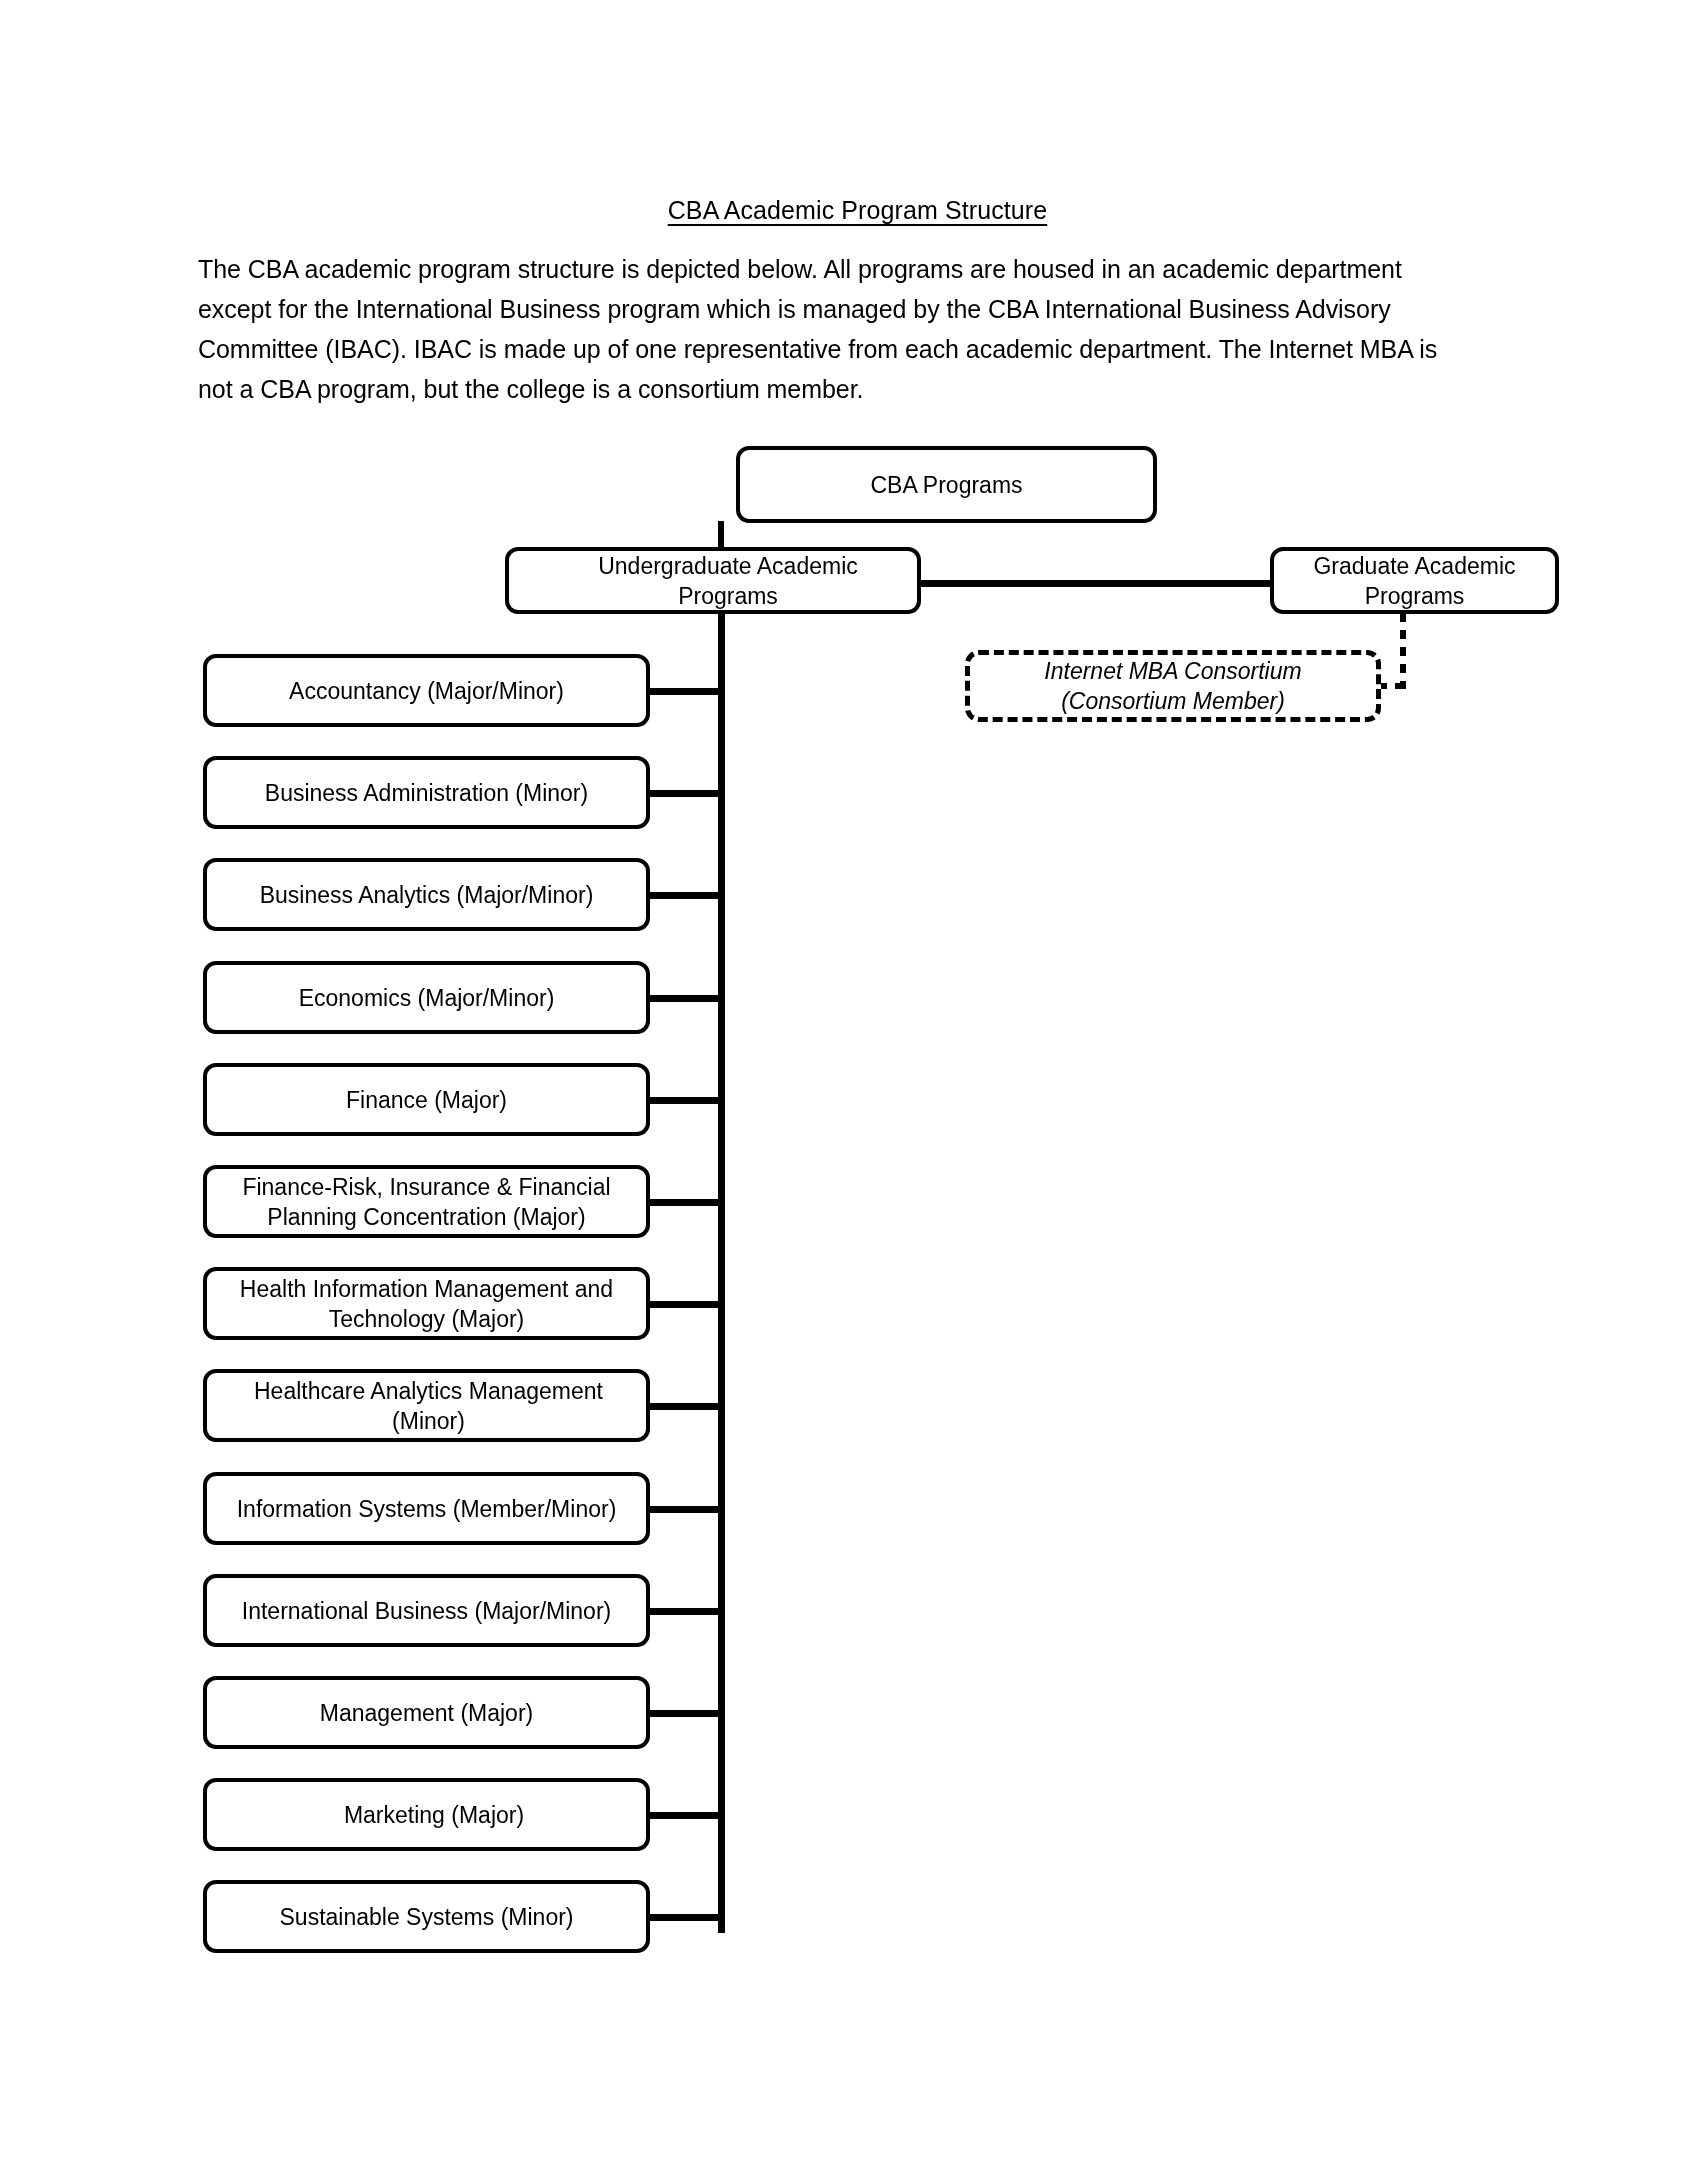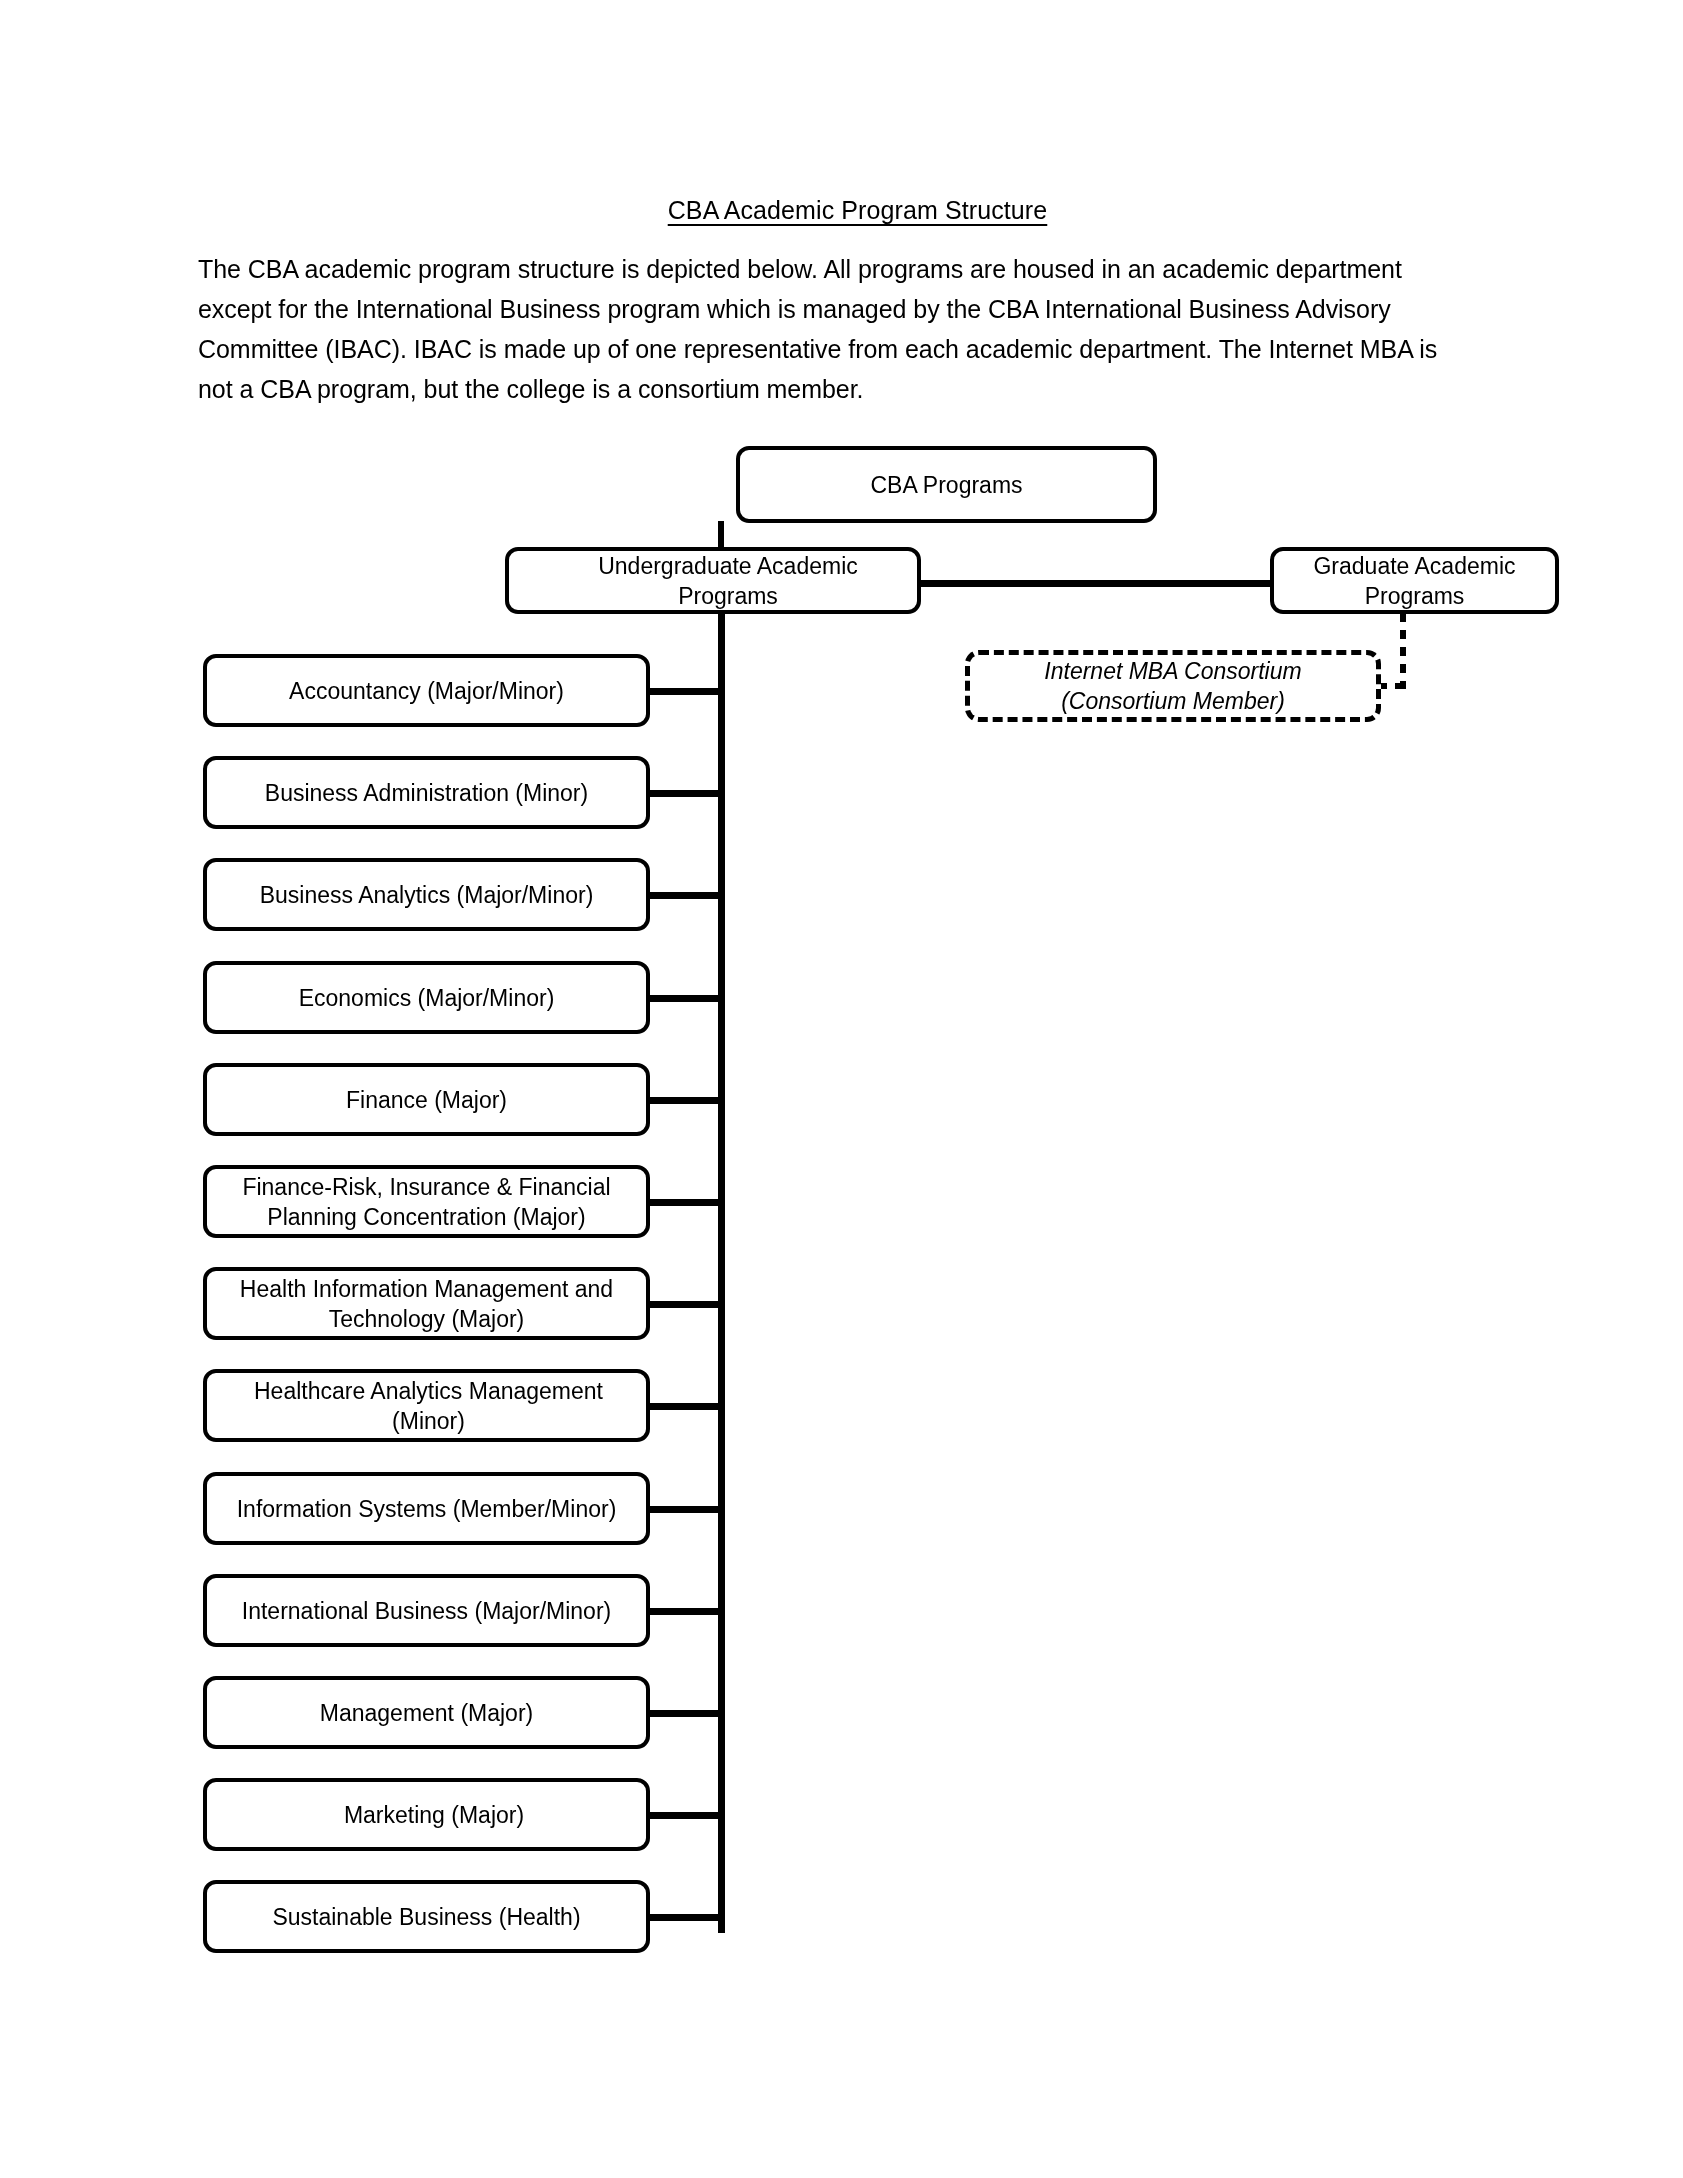--- a/index.html
+++ b/index.html
@@ -190,19 +190,19 @@
         <div class="conn" style="left: 646px; top: 1710px; width: 77px; height: 7px;"></div>
         <div class="node" style="left: 203px; top: 1676px; width: 447px; height: 73px;">
           <span class="node-label">Management (Major)</span>
         </div>
         <div class="conn" style="left: 646px; top: 1812px; width: 77px; height: 7px;"></div>
         <div class="node" style="left: 203px; top: 1778px; width: 447px; height: 73px; padding-left: 25px;">
           <span class="node-label">Marketing (Major)</span>
         </div>
         <div class="conn" style="left: 646px; top: 1914px; width: 77px; height: 7px;"></div>
         <div class="node" style="left: 203px; top: 1880px; width: 447px; height: 73px;">
-          <span class="node-label">Sustainable Business (Health)</span>
+          <span class="node-label">Sustainable Systems (Minor)</span>
         </div>
       </div>
 
   </div>
 </div>
 
 
 </body></html>

